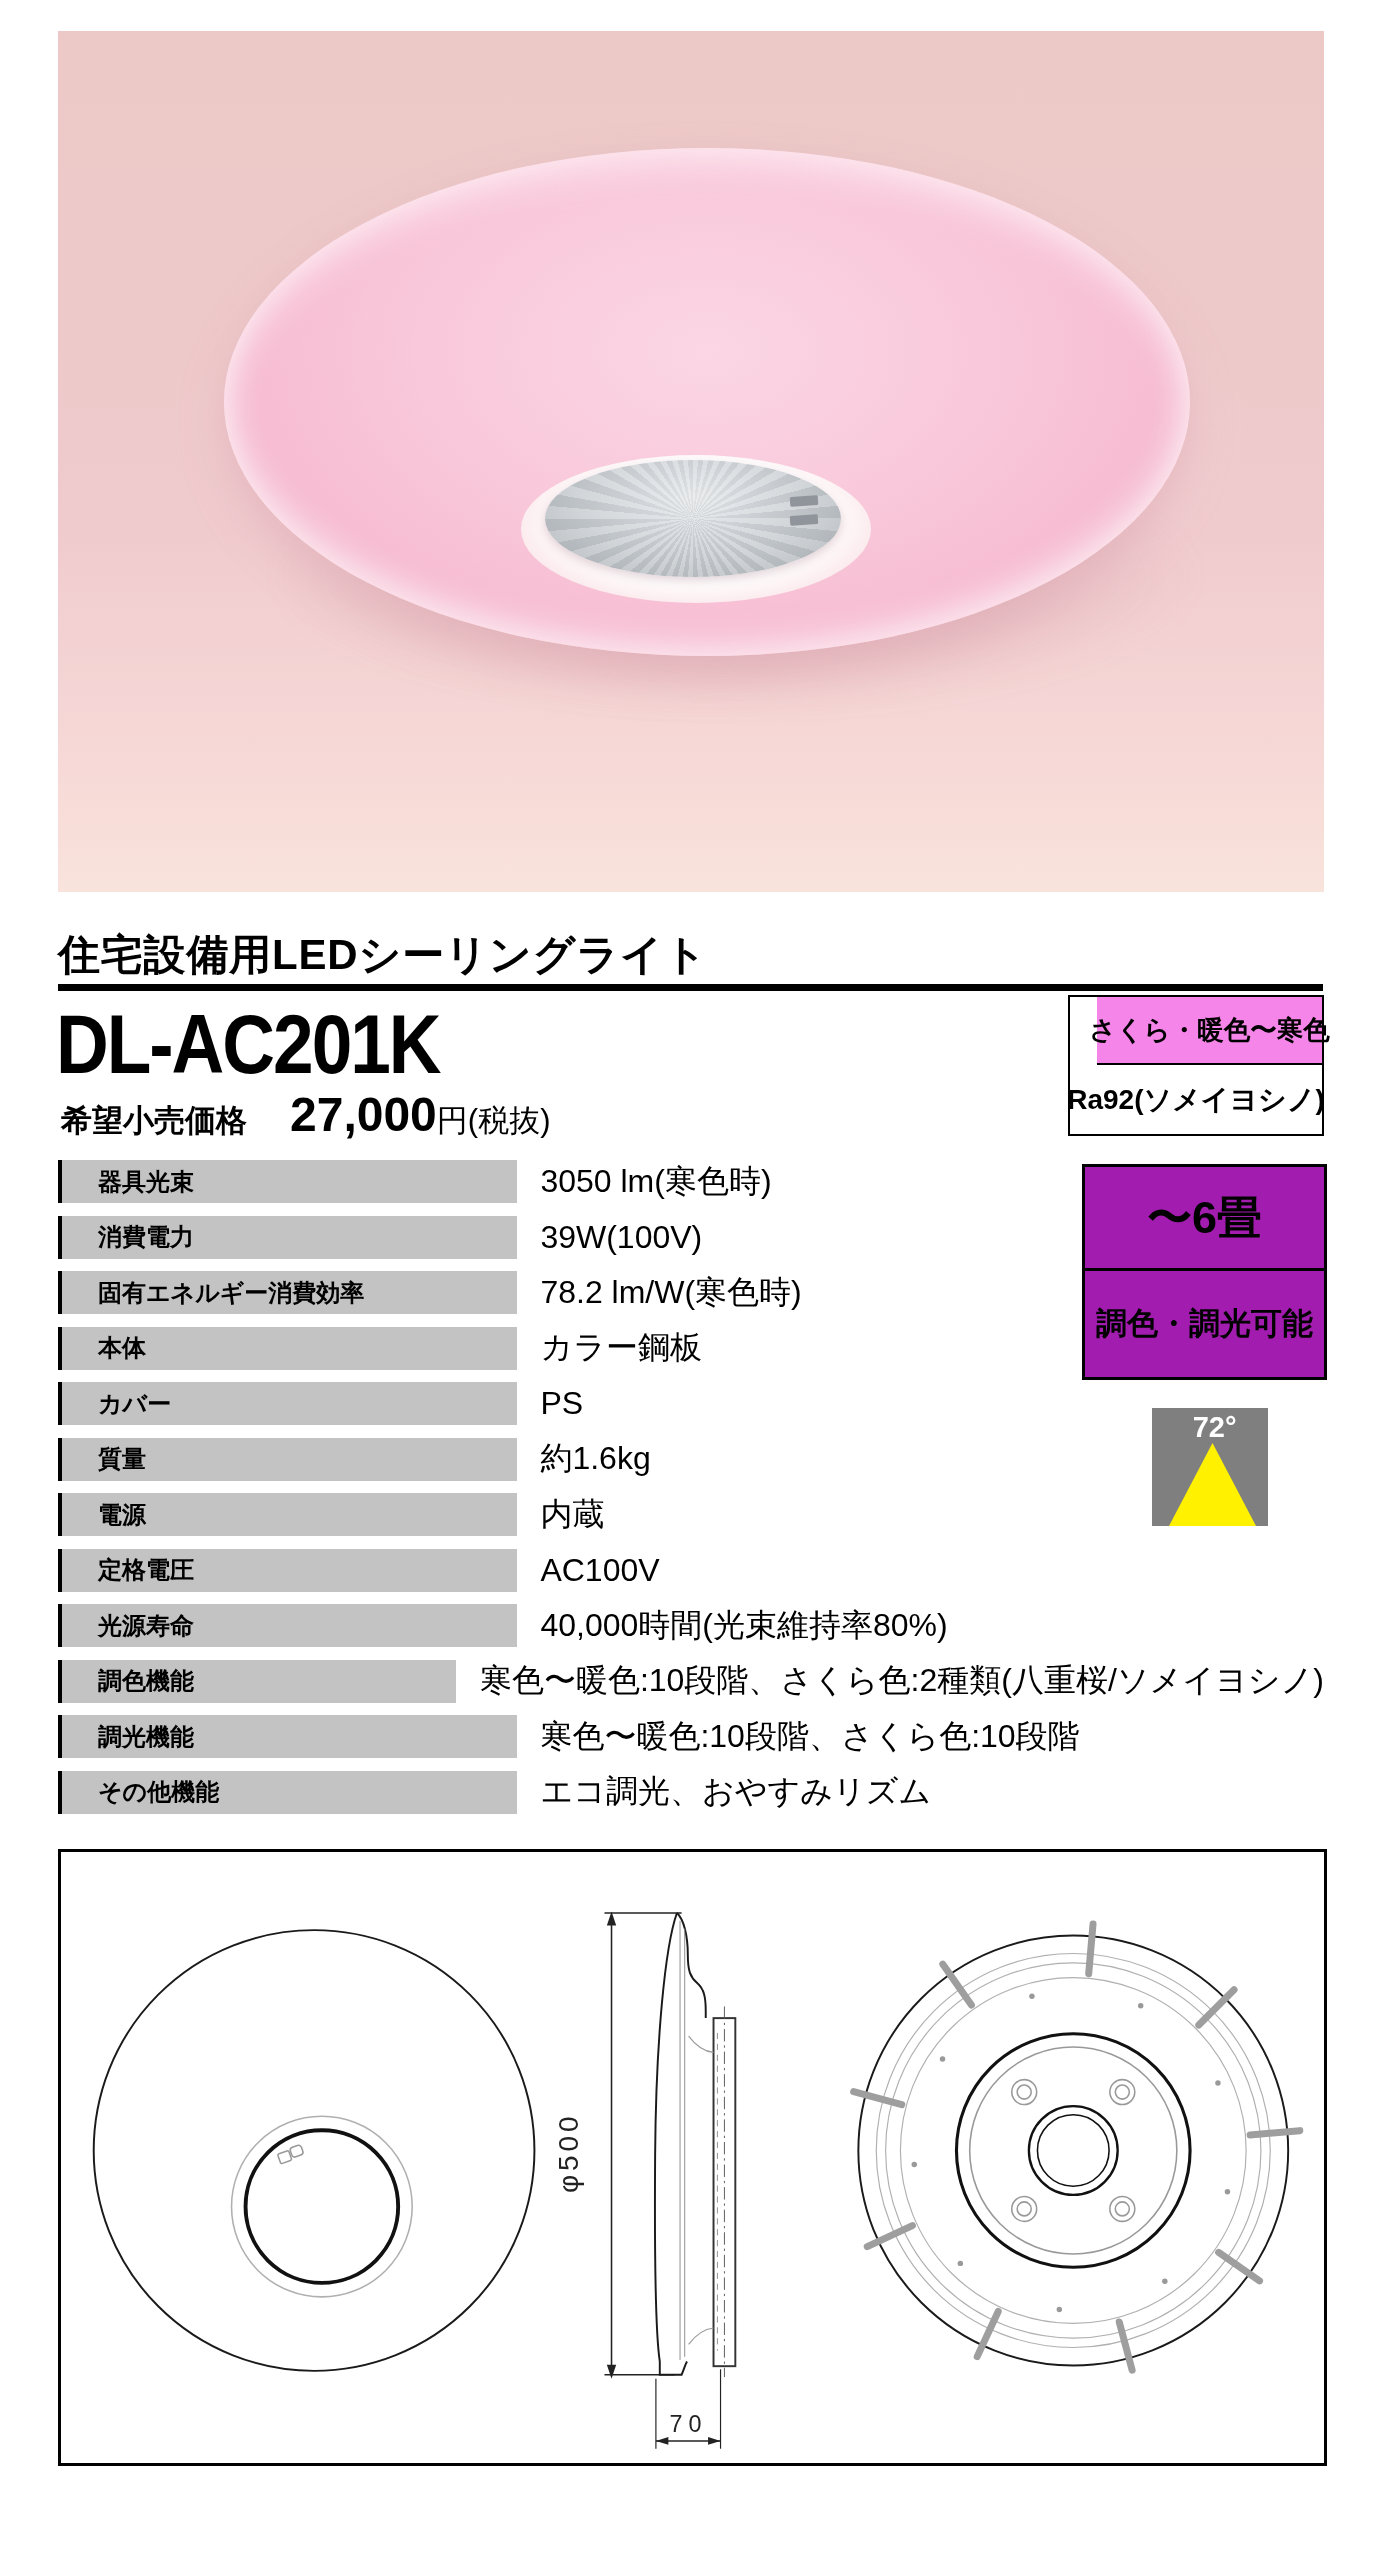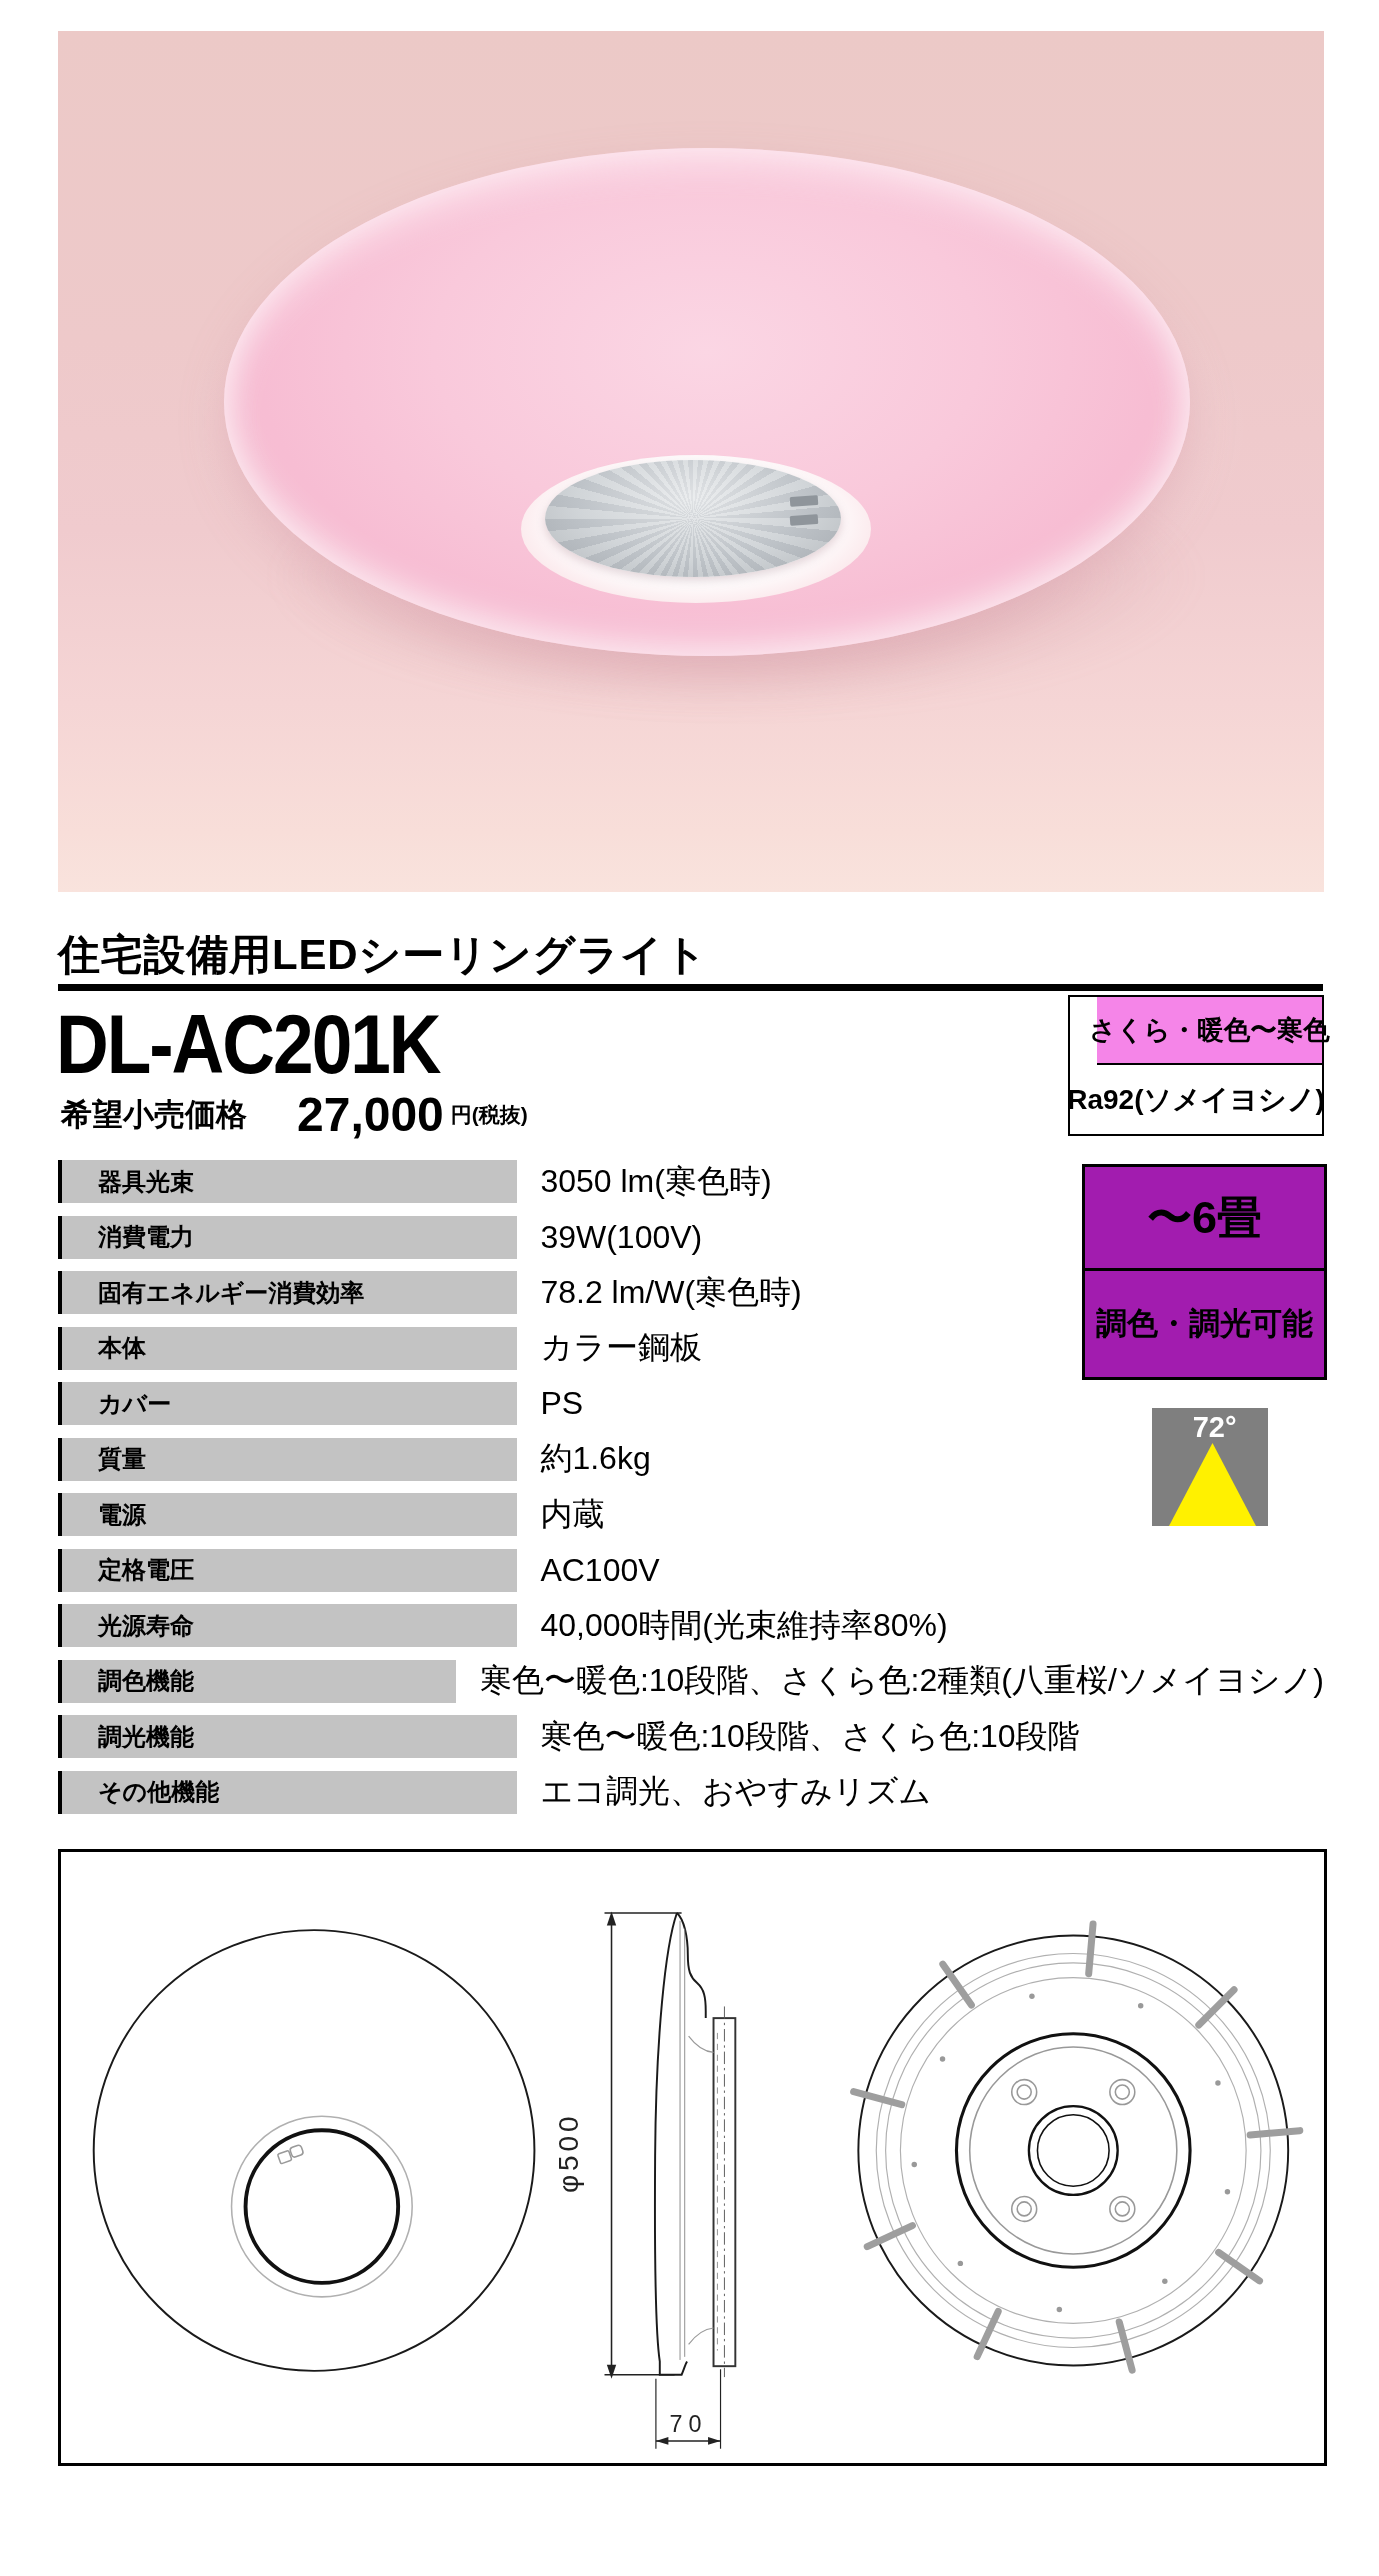--- a/index.html
+++ b/index.html
@@ -26,24 +26,24 @@
       repeating-conic-gradient(from 0deg at 50% 50%, #d7dbde 0deg 5deg, #c1c6cb 5deg 10deg);
     box-shadow:0 3.9px 9.3px rgba(150,100,115,.28);}
   .disc-mark{width:28px;height:10px;background:#8f959b;border-radius:1.6px;transform:rotate(-4deg);}
   .disc-mark.m1{left:732px;top:465px;} .disc-mark.m2{left:732px;top:484px;}
 
   
   .category{left:58px;top:927px;font-size:42px;font-weight:900;letter-spacing:0.8px;white-space:nowrap;}
   .rule{left:58px;top:984px;width:1265px;height:7px;background:#000;}
   .model{left:56px;top:997px;font-size:83px;font-weight:900;letter-spacing:-2.3px;
          transform:scaleX(.88);transform-origin:left top;white-space:nowrap;}
-  .price{left:61px;top:1087px;display:flex;align-items:center;white-space:nowrap;gap:7px;}
+  .price{left:61px;top:1087px;display:flex;align-items:flex-end;white-space:nowrap;}
   .price-label{font-size:31px;font-weight:900;}
   .price-value{font-size:48px;font-weight:900;margin-left:43px;}
-  .price-suffix{font-size:21px;font-weight:700;}
+  .price-suffix{font-size:31px;font-weight:400;}
 
   
   .badge-box{left:1068px;top:995px;width:252px;border:2.3px solid #000;}
   .badge-cell{display:flex;align-items:center;justify-content:center;white-space:nowrap;}
   .badge-pink{height:66px;border-bottom:2.3px solid #000;font-size:26.5px;font-weight:700;margin-left:27px;}
   .badge-cri{height:69px;font-size:28px;font-weight:700;background:#fff;}
 
   
   .spec-table{left:58px;top:1160px;width:1266px;}
   .spec-row{display:flex;height:43px;margin-bottom:12.5px;}

